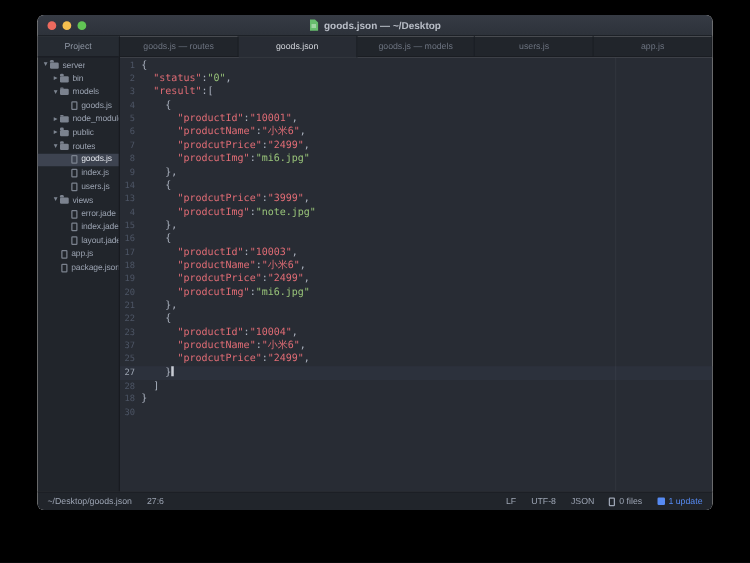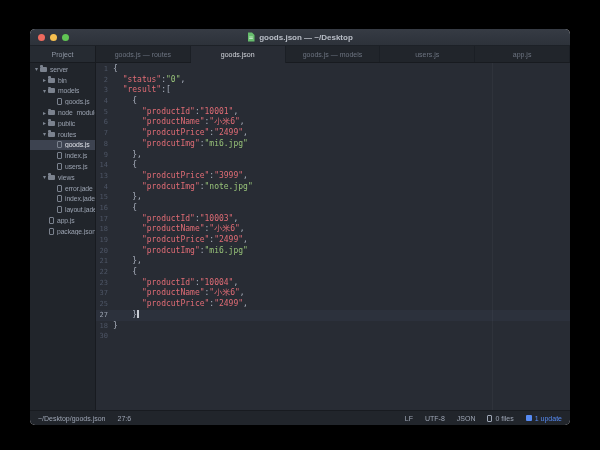--- a/index.html
+++ b/index.html
@@ -2,21 +2,21 @@
 <html><head>
 <meta charset="utf-8">
 <style>
   * { margin:0; padding:0; box-sizing:border-box; }
   html,body { width:600px; height:450px; background:#000; overflow:hidden;
               font-family:"Liberation Sans", sans-serif; }
   .screen { position:relative; width:600px; height:450px; background:#000; }
 
   .window { position:absolute; left:30px; top:12px; width:540px; height:396px;
             background:#ffffff; border-radius:5px; overflow:hidden;
-            box-shadow:0 12px 30px rgba(0,0,0,.7); display:flex; flex-direction:column;margin-top:17px; }
+            box-shadow:0 12px 30px rgba(0,0,0,.7); display:flex; flex-direction:column; }
 
   
   .titlebar { height:17px; flex:none; background:linear-gradient(#363b44,#2d323a);
               border-bottom:1px solid #1d2127; position:relative;
               display:flex; align-items:center; justify-content:center; }
   .lights { position:absolute; left:8px; top:5px; display:flex; gap:5px; }
   .light { width:7px; height:7px; border-radius:50%; }
   .light.r { background:#ed6a5e; } .light.y { background:#f5bf4f; } .light.g { background:#61c454; }
   .wtitle { display:flex; align-items:center; gap:4px; color:#b9bec7; font-size:8px; font-weight:bold; }
   .wtitle svg { display:block; }
@@ -282,20 +282,24 @@
               </div>
               <div class="ln">
                 <span class="num">25</span>
                 <span class="code"><span class="tok-p">      </span><span class="tok-k">"prodcutPrice"</span><span class="tok-p">:</span><span class="tok-v">"2499"</span><span class="tok-p">,</span></span>
               </div>
               <div class="ln cur">
                 <span class="num">27</span>
                 <span class="code"><span class="tok-p">    }</span><span class="caret"></span></span>
               </div>
               <div class="ln">
+                <span class="num">28</span>
+                <span class="code"><span class="tok-p">  ]</span></span>
+              </div>
+              <div class="ln">
                 <span class="num">18</span>
                 <span class="code"><span class="tok-p">}</span></span>
               </div>
               <div class="ln">
                 <span class="num">30</span>
                 <span class="code"></span>
               </div>
             </div>
         </div>
       </div>

